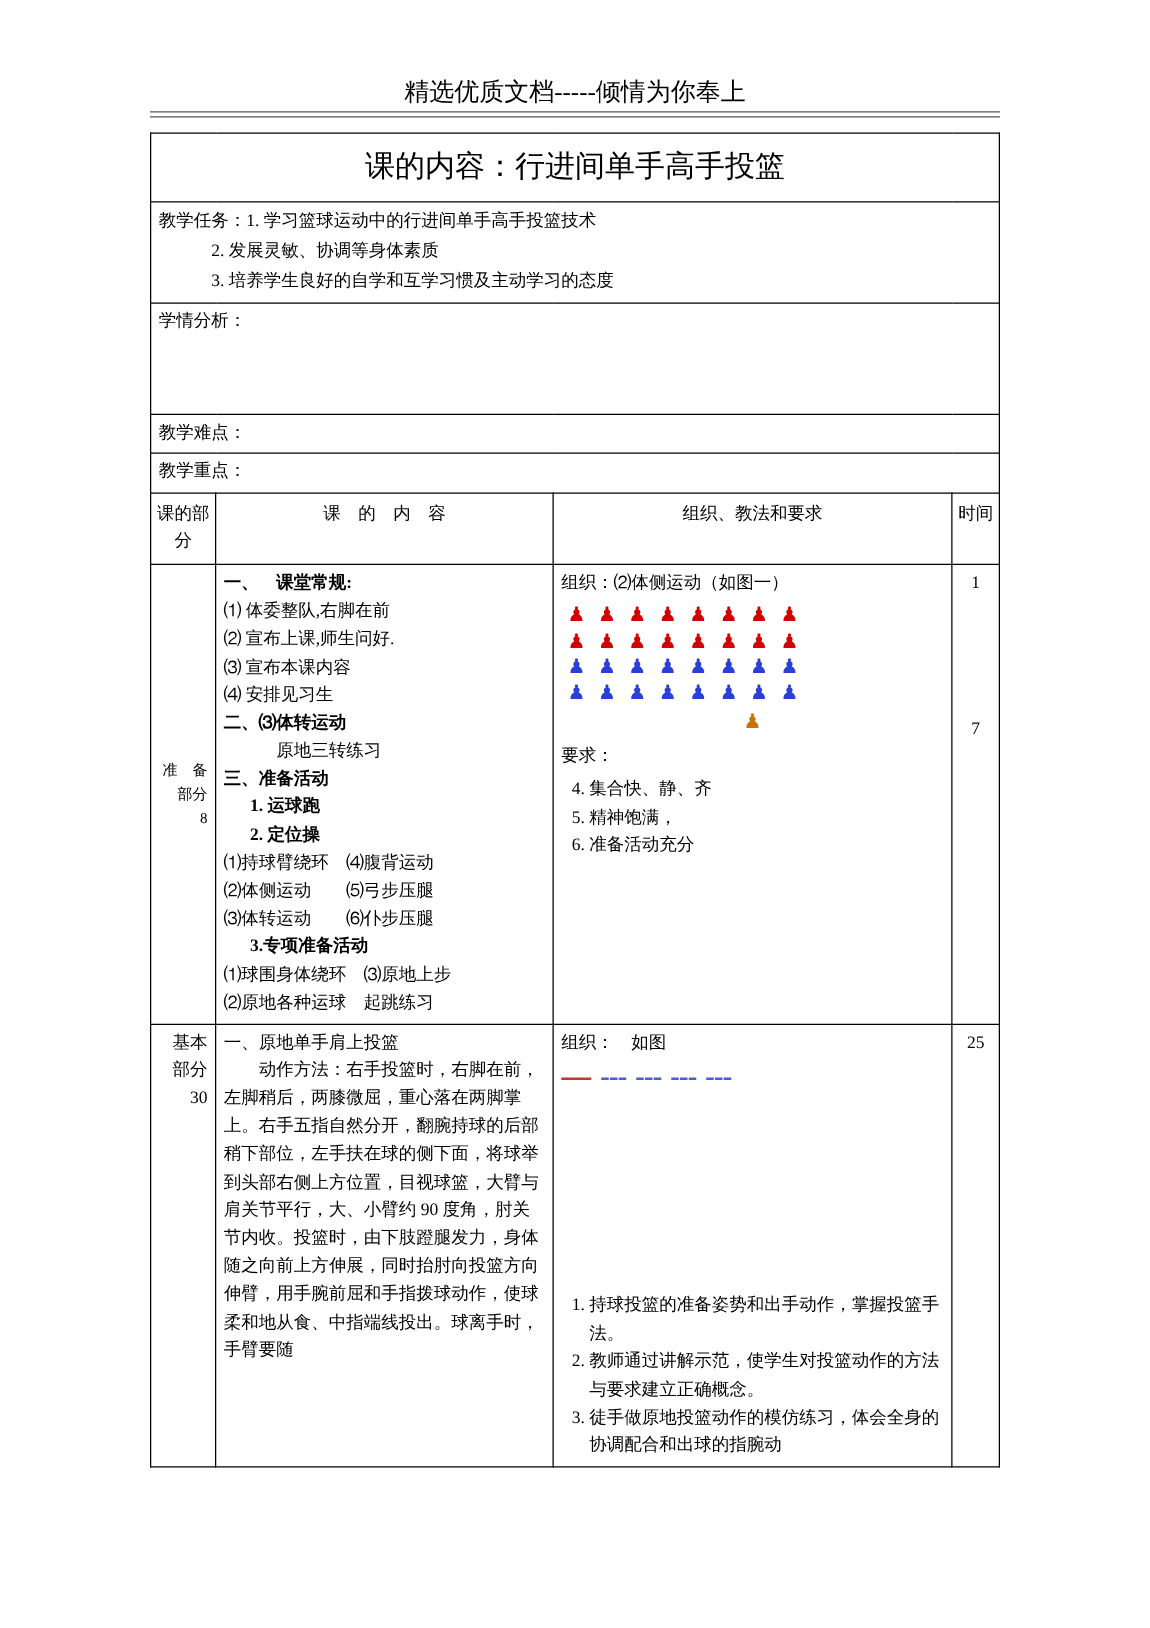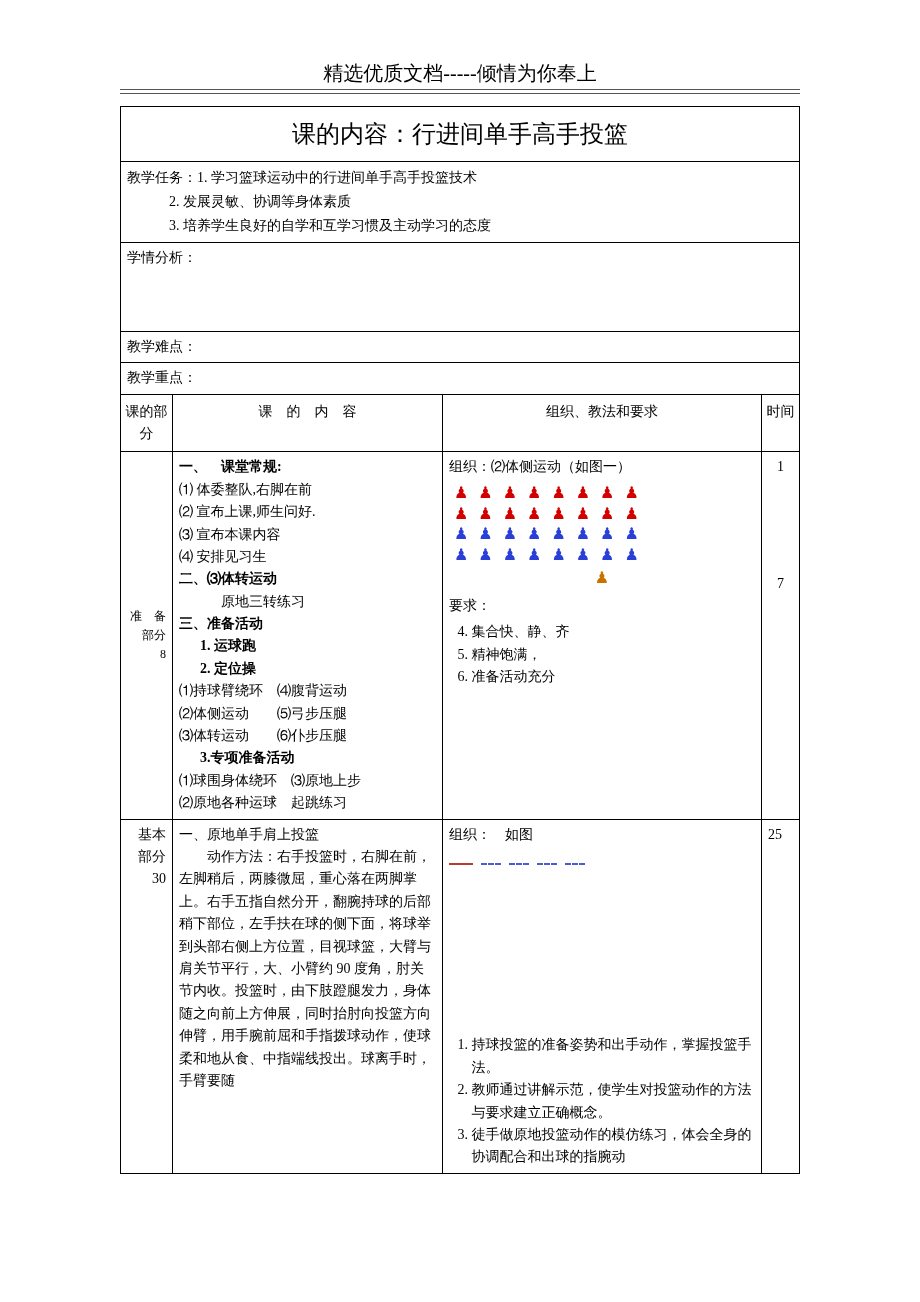--- a/index.html
+++ b/index.html
@@ -233,21 +233,21 @@
         <div class="org-dashes">
           <span class="dash first"></span><span class="dash"></span><span class="dash"></span><span class="dash"></span><span class="dash"></span>
         </div>
         <div style="height:150px"></div>
         <ol class="reqs" start="1">
           <li>持球投篮的准备姿势和出手动作，掌握投篮手法。</li>
           <li>教师通过讲解示范，使学生对投篮动作的方法与要求建立正确概念。</li>
           <li>徒手做原地投篮动作的模仿练习，体会全身的协调配合和出球的指腕动</li>
         </ol>
       </td>
-      <td class="col-time" style="text-align:left;">
+      <td class="col-time" style="text-align:center;">
         <span>25</span>
       </td>
     </tr>
 
   </tbody>
     </table>
 
 </div>
 
 </body></html>

